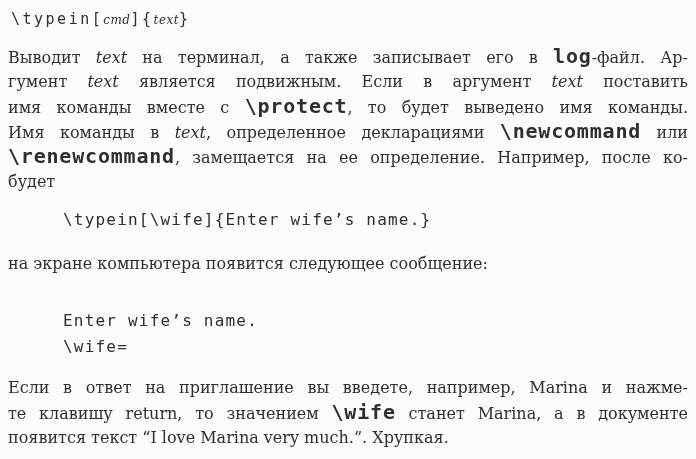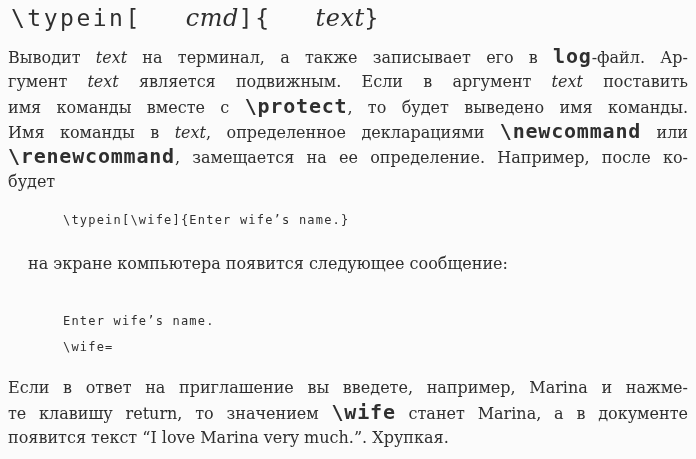--- a/index.html
+++ b/index.html
@@ -19,28 +19,27 @@
   .title {
     margin: 0 0 0 3px;
     line-height: 26px;
     height: 26px;
     font-weight: normal;
     font-size: 18px;
     white-space: nowrap;
   }
   .seg-tt-title {
     font-family: "DejaVu Sans Mono", "Liberation Mono", monospace;
-    font-size: 23px;
+    font-size: 15px;
     letter-spacing: 2.5px;
   }
   .seg-it-title {
     font-style: italic;
-    font-size: 24px;
+    font-size: 12px;
     letter-spacing: 0.5px;
-    margin-left: 44px;
   }
   
   .para {
     font-size: 16px;
     line-height: 25px;
   }
   .para .line {
     text-align: justify;
     text-align-last: justify;
     overflow: hidden;
@@ -56,34 +55,34 @@
   .seg-ttb {
     font-family: "DejaVu Sans Mono", "Liberation Mono", monospace;
     font-weight: bold;
     font-size: 20px;
     letter-spacing: 0.8px;
   }
   
   .code-block {
     margin: 0 0 0 55px;
     font-family: "DejaVu Sans Mono", "Liberation Mono", monospace;
-    font-size: 12px;
+    font-size: 16px;
     line-height: 26px;
   }
   .code-block .line {
     white-space: pre;
     height: 26px;
   }
   .seg-code {
     letter-spacing: 1.2px;
   }
   
   .para1 { margin-top: 13px; }
   .code1 { margin-top: 13px; }
-  .para2 { margin-top: 18px; margin-left: 20px; }
+  .para2 { margin-top: 18px; }
   .code2 { margin-top: 32px; }
   .para3 { margin-top: 15px; }
 </style>
 </head>
 <body style="background: rgb(251, 251, 251); color: rgb(47, 47, 47);">
 
 <div class="doc">
   <h1 class="title"><span class="line"><span class="seg-tt-title">\typein[</span><span class="seg-it-title">cmd</span><span class="seg-tt-title">]{</span><span class="seg-it-title">text</span><span class="seg-tt-title">}</span></span></h1>
   <div class="para para1">
       <div class="line"><span class="seg-rm">Выводит </span><span class="seg-it">text</span><span class="seg-rm"> на терминал, а также записывает его в </span><span class="seg-ttb">log</span><span class="seg-rm">-файл. Ар-</span></div>

